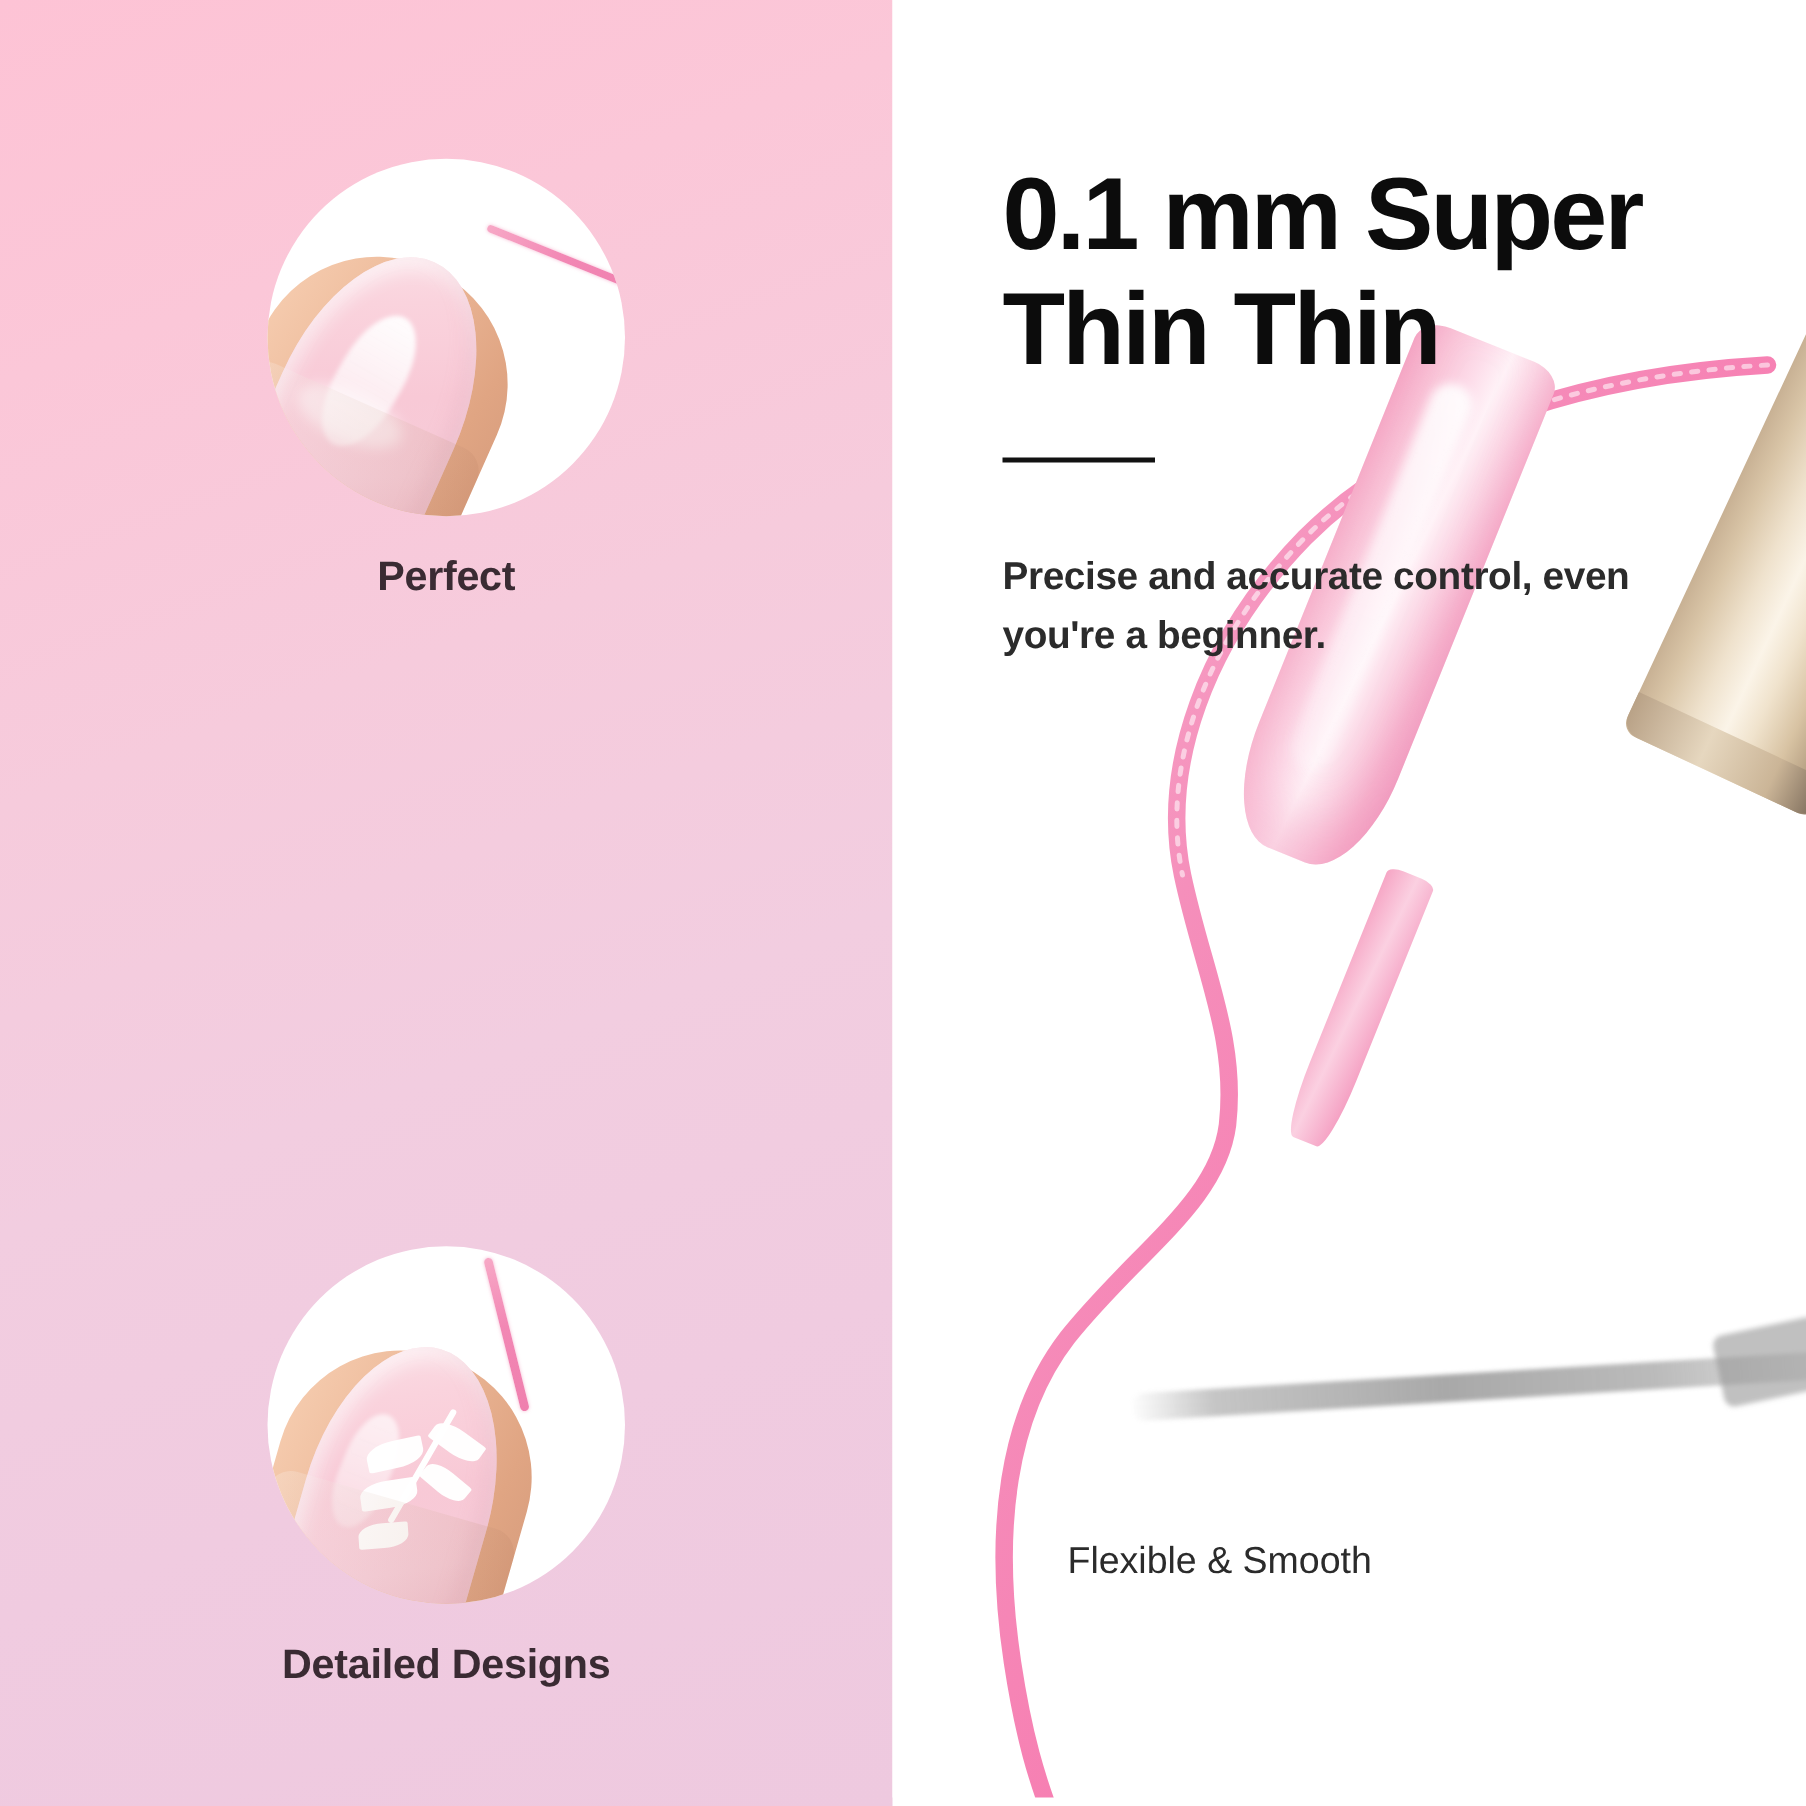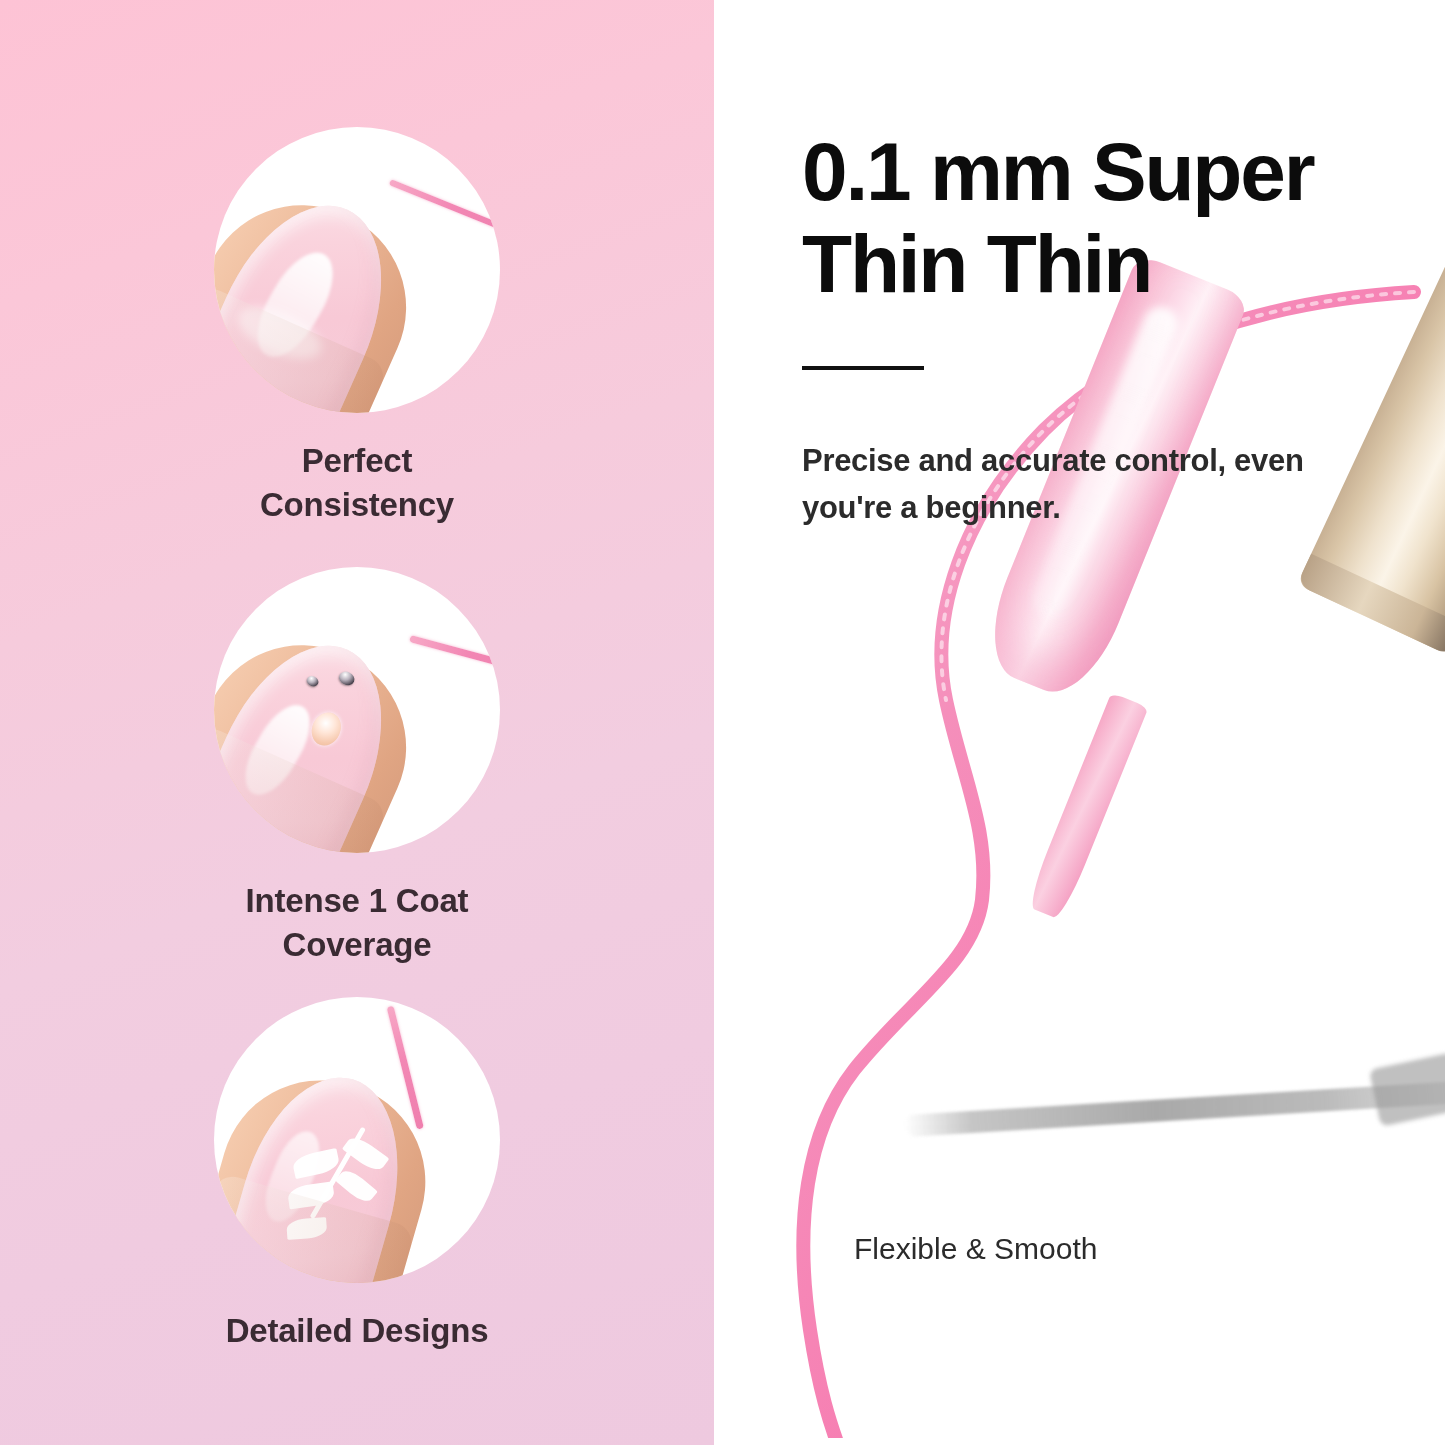--- a/index.html
+++ b/index.html
@@ -314,41 +314,23 @@
         <div class="finger">
           <div class="nail">
             <div class="nail-gloss"></div>
             <div class="nail-gloss2"></div>
           </div>
         </div>
         <div class="brush-streak" style="left:176px; top:52px; width:150px; height:6px; transform:rotate(22deg); transform-origin:0 50%;"></div>
       </div>
       <div class="feature-label">
         <div>Perfect</div>
-        <div>Consistency</div>
       </div>
     </div>
 
-    <div class="feature" style="top:567px;">
-      <div class="feature-circle">
-        <div class="finger">
-          <div class="nail">
-            <div class="nail-gloss" style="left:30px; top:70px; width:44px; height:100px;"></div>
-            <div class="gem" style="left:78px; top:20px; width:16px; height:13px;"></div>
-            <div class="gem" style="left:50px; top:38px; width:12px; height:10px;"></div>
-            <div class="gem-glitter" style="left:74px; top:64px; width:28px; height:34px;"></div>
-          </div>
-        </div>
-        <div class="brush-streak" style="left:196px; top:68px; width:132px; height:7px; transform:rotate(15deg); transform-origin:0 50%;"></div>
-      </div>
-      <div class="feature-label">
-        <div>Intense 1 Coat</div>
-        <div>Coverage</div>
-      </div>
-    </div>
 
     <div class="feature" style="top:997px;">
       <div class="feature-circle">
         <div class="finger" style="transform:rotate(16deg); left:34px;">
           <div class="nail">
             <div class="nail-gloss" style="left:24px; top:62px; width:40px; height:96px; opacity:0.7;"></div>
             <div class="leaf-stem" style="left:84px; top:42px; width:5px; height:104px; transform:rotate(14deg);"></div>
             <div class="leaf" style="left:40px; top:80px; width:46px; height:22px; transform:rotate(-28deg);"></div>
             <div class="leaf" style="left:44px; top:112px; width:46px; height:22px; transform:rotate(-24deg);"></div>
             <div class="leaf" style="left:52px; top:146px; width:40px; height:20px; transform:rotate(-20deg);"></div>

